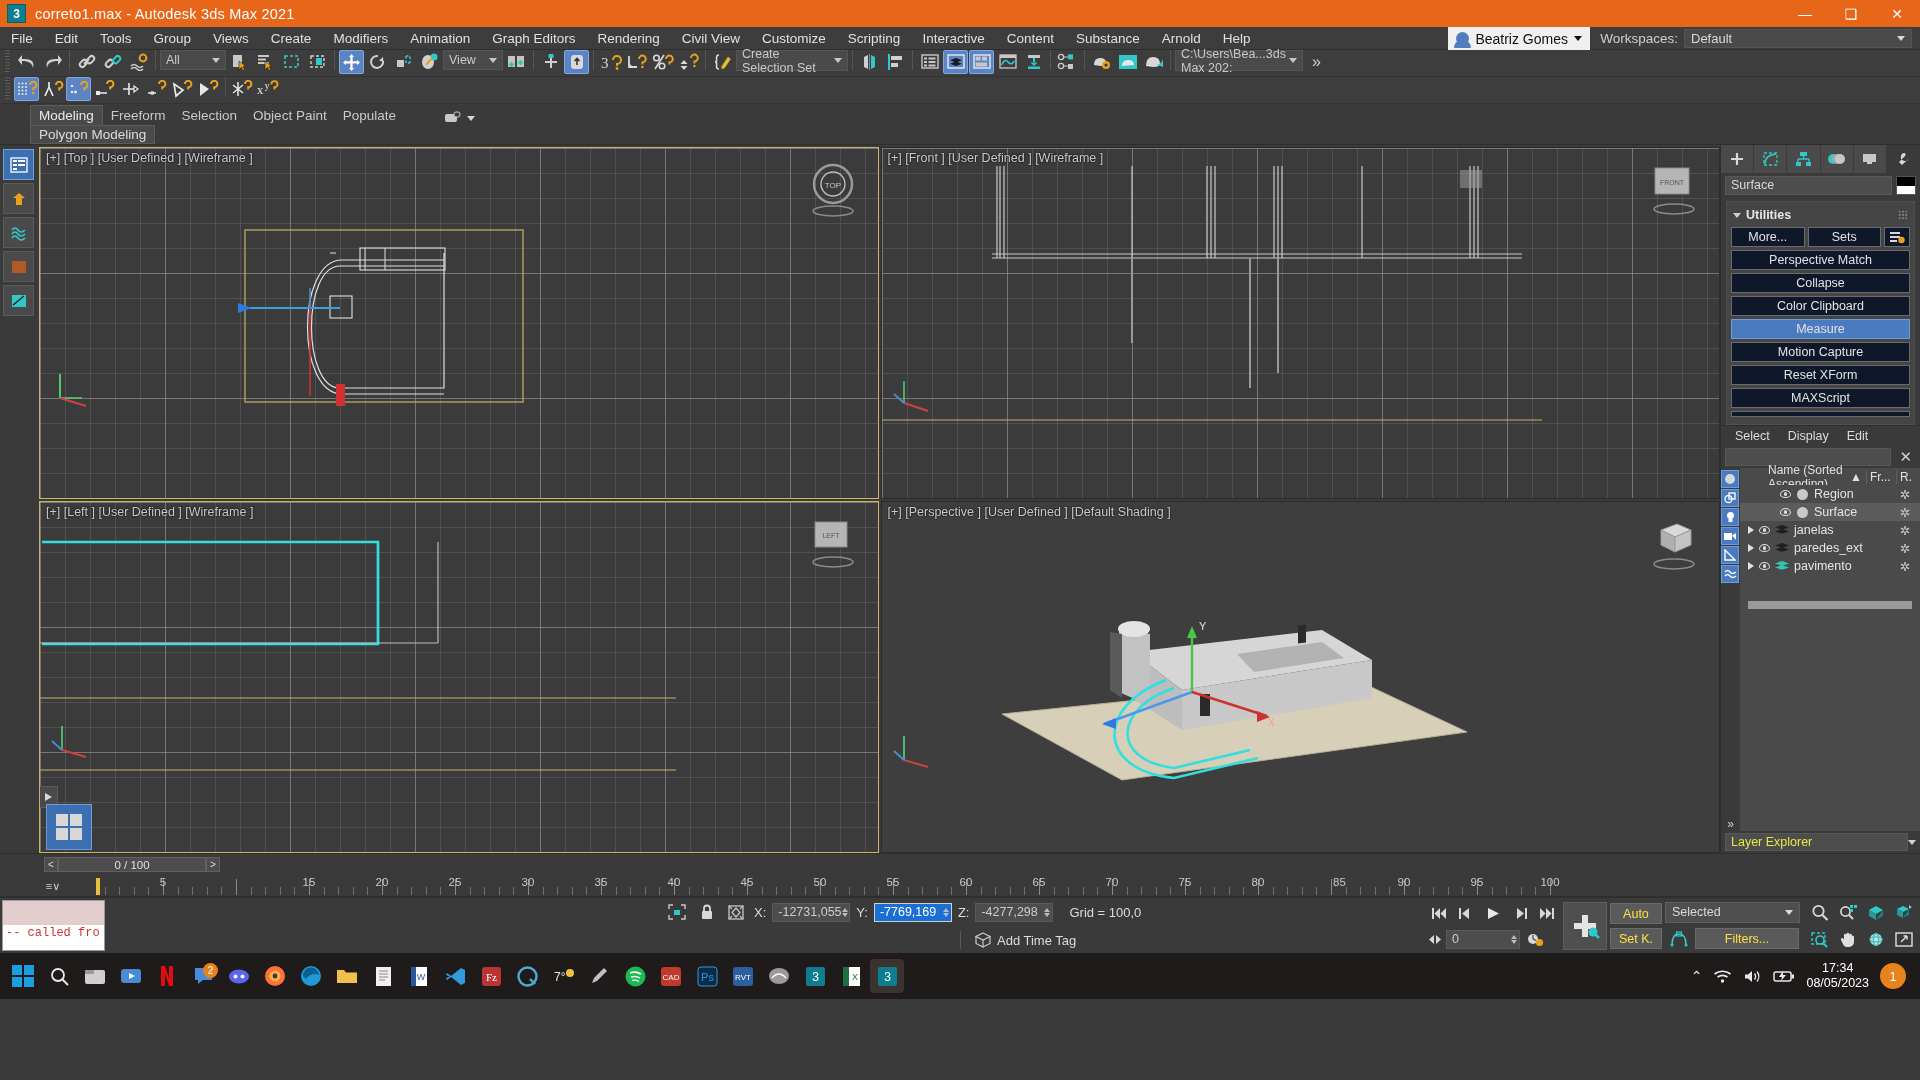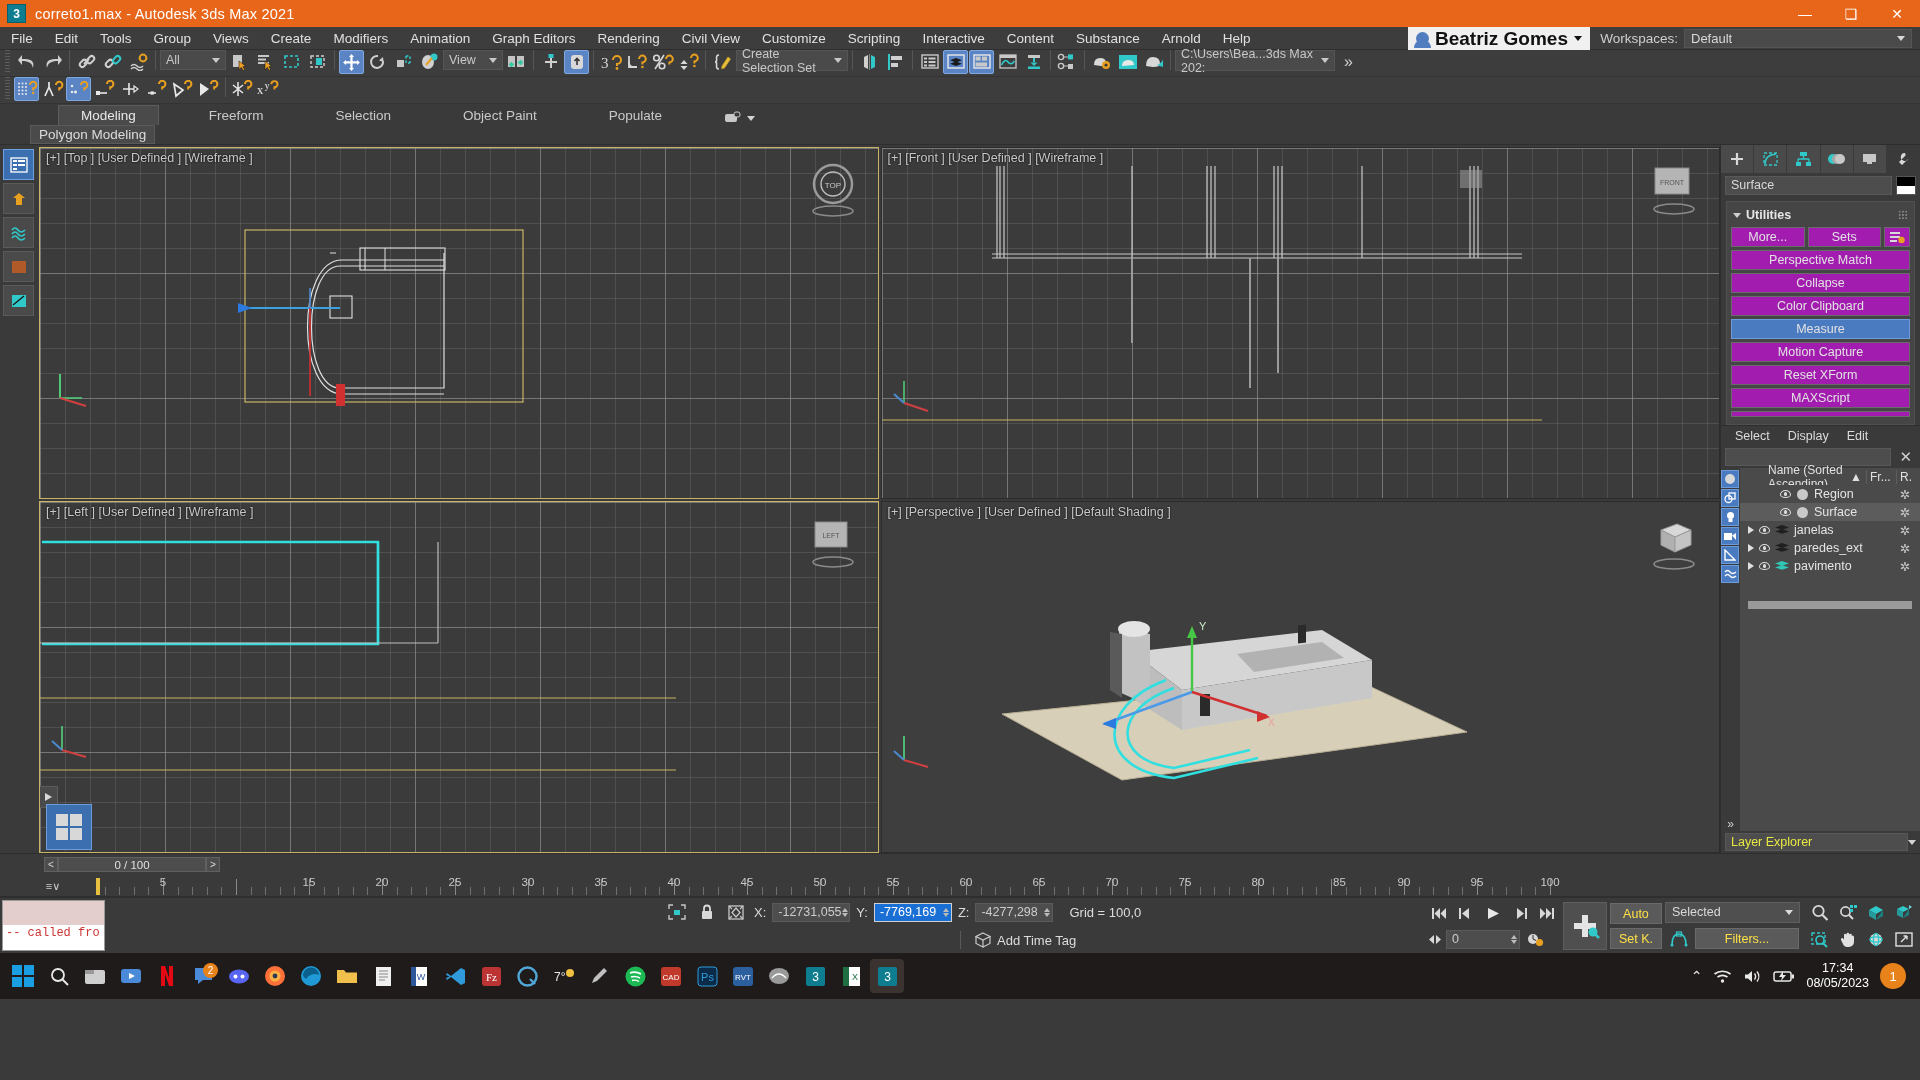--- a/index.html
+++ b/index.html
@@ -13,21 +13,21 @@
   .title-text { font-size:14.5px; color:#fff; letter-spacing:.2px; }
   .win-btns { position:absolute; right:0; top:0; height:27px; display:flex; }
   .win-btn { width:46px; height:27px; display:flex; align-items:center; justify-content:center; color:#fff; font-size:14px; }
 
   
   .menubar { height:23px; background:#3d3d3d; display:flex; align-items:center; position:relative;
      border-bottom:1px solid #2e2e2e; }
   .menu-item { font-size:13.5px; color:#e0e0e0; padding:0 11px; line-height:23px; white-space:nowrap; }
   .user-box { position:absolute; right:330px; top:0; height:23px; display:flex; align-items:center;
      background:#f0f0f0; color:#111; padding:0 8px; gap:6px; }
-  .user-box .uname { font-size:19px;font-weight:bold; }
+  .user-box .uname { font-size:14px; }
   .user-ico { width:13px; height:13px; border-radius:50%; background:#4f7dc0; position:relative; }
   .user-ico:after { content:""; position:absolute; left:-2px; top:8px; width:17px; height:8px;
      border-radius:9px 9px 0 0; background:#4f7dc0; }
   .caret { width:0;height:0;border-left:4px solid transparent;border-right:4px solid transparent;border-top:5px solid currentColor; }
   .ws-box { position:absolute; right:0; top:0; height:23px; display:flex; align-items:center; gap:6px; padding-right:8px; }
   .ws-label { font-size:13.5px; color:#cfcfcf; }
   .ws-sel { width:228px; height:19px; background:#4a4a4a; border:1px solid #555; display:flex; align-items:center;
      justify-content:space-between; padding:0 6px; font-size:13px; color:#d8d8d8; }
 
   
@@ -38,21 +38,21 @@
   .tb-btn { width:25px; height:24px; display:flex; align-items:center; justify-content:center;
      border:1px solid transparent; border-radius:2px; color:#d0d0d0; font-size:14px; position:relative; }
   .tb-btn.on { background:#5a84c4; border-color:#7fa8e0; }
   .tb-sep { width:1px; height:20px; background:#555; margin:0 3px; }
   .tb-combo { height:20px; background:#4a4a4a; border:1px solid #555; display:flex; align-items:center;
      justify-content:space-between; padding:0 5px; font-size:12.5px; color:#c8c8c8; }
   svg { display:block; }
 
   
   .ribbon-tabs { height:21px; background:#3a3a3a; display:flex; align-items:flex-end; padding-left:30px; }
-  .rtab { font-size:13.5px; padding:2px 22px; color:#c9c9c9;margin-left:28px; }
+  .rtab { font-size:13.5px; padding:2px 8px; color:#c9c9c9; }
   .rtab.active { background:#4a4a4a; border:1px solid #5c5c5c; border-bottom:none; color:#e8e8e8; }
   .ribbon-sub { height:20px; background:#3a3a3a; display:flex; align-items:center; padding-left:30px;
      border-bottom:1px solid #2e2e2e; }
   .rsub { font-size:13.5px; background:#4a4a4a; border:1px solid #5a5a5a; padding:1px 8px; color:#dcdcdc; }
 
   
   .main { display:flex; height:708px; background:#3a3a3a; }
   .leftdock { width:37px; background:#3a3a3a; padding-top:4px; display:flex; flex-direction:column;
      align-items:center; gap:3px; }
   .ld-btn { width:31px; height:31px; display:flex;align-items:center;justify-content:center;
@@ -85,21 +85,21 @@
   .cp-namerow { display:flex; align-items:center; gap:4px; padding:3px 4px; }
   .cp-name { flex:1; height:19px; background:#4d4d4d; border:1px solid #585858; font-size:12.5px;
      color:#d8d8d8; padding:0 5px; line-height:17px; }
   .cp-swatch { width:20px; height:19px; background:linear-gradient(to bottom,#000 0 50%, #fff 50% 100%); border:1px solid #555; }
   .rollout { margin:3px 5px 0 5px; background:#454545; border:1px solid #505050; padding:4px; }
   .rollout-hd { display:flex; align-items:center; gap:5px; font-size:12.5px; font-weight:bold; color:#e6e6e6;
      padding:2px 2px 5px 2px; }
   .tri-dn { width:0;height:0;border-left:4px solid transparent;border-right:4px solid transparent;border-top:5px solid #cfcfcf; }
   .dots { margin-left:auto; width:10px;height:10px; background:
       radial-gradient(#9a9a9a 35%, transparent 36%) 0 0/3.3px 3.3px; opacity:.8;}
-  .ubtn { height:20px; background:#a21caf; border:1px solid #6a6a6a; font-size:12.5px; color:#e2e2e2;
+  .ubtn { height:20px; background:#0f172a; border:1px solid #6a6a6a; font-size:12.5px; color:#e2e2e2;
      display:flex; align-items:center; justify-content:center; margin-bottom:3px; }
   .ubtn.on { background:#4a7ac0; border-color:#6e9cd8; }
   .ubtn-row { display:flex; gap:3px; margin-bottom:3px; }
 
   
   .sx { border-top:1px solid #2e2e2e; flex:1; display:flex; flex-direction:column; }
   .sx-menu { height:20px; display:flex; align-items:center; gap:18px; padding:0 14px; font-size:12.5px; color:#dcdcdc; }
   .sx-search { display:flex; align-items:center; gap:4px; padding:2px 4px; }
   .sx-input { flex:1; height:18px; background:#4d4d4d; border:1px solid #585858; }
   .sx-body { flex:1; display:flex; }
@@ -449,21 +449,21 @@
         <path d="M5 13 Q5 7 11 7 Q17 7 17 12 Z" fill="#e8e8e8"></path>
       </svg>
     </div>
   <div class="tb-btn">
       <svg width="22" height="18" viewBox="0 0 22 18">
         <path d="M3 13 Q3 4 10 4 Q17 4 17 11 Q17 14 10 14 Z" fill="#d8d8d8"></path>
         <path d="M14 12 Q19 10 20 6 L20 14 Z" fill="#30c8c8"></path>
       </svg>
     </div>
   <span class="tb-sep"></span>
-  <div class="tb-combo" style="width:160px;height:21px">
+  <div class="tb-combo" style="width:128px;height:21px">
     <span>C:\Users\Bea...3ds Max 202:</span>
     <span class="caret"></span>
   </div>
   <div class="tb-btn" style="font-size:16px">»</div>
 </div>
 
 <div class="toolbar">
   <span class="grip"></span>
   <div class="tb-btn on">
       <svg width="22" height="18" viewBox="0 0 22 18">

